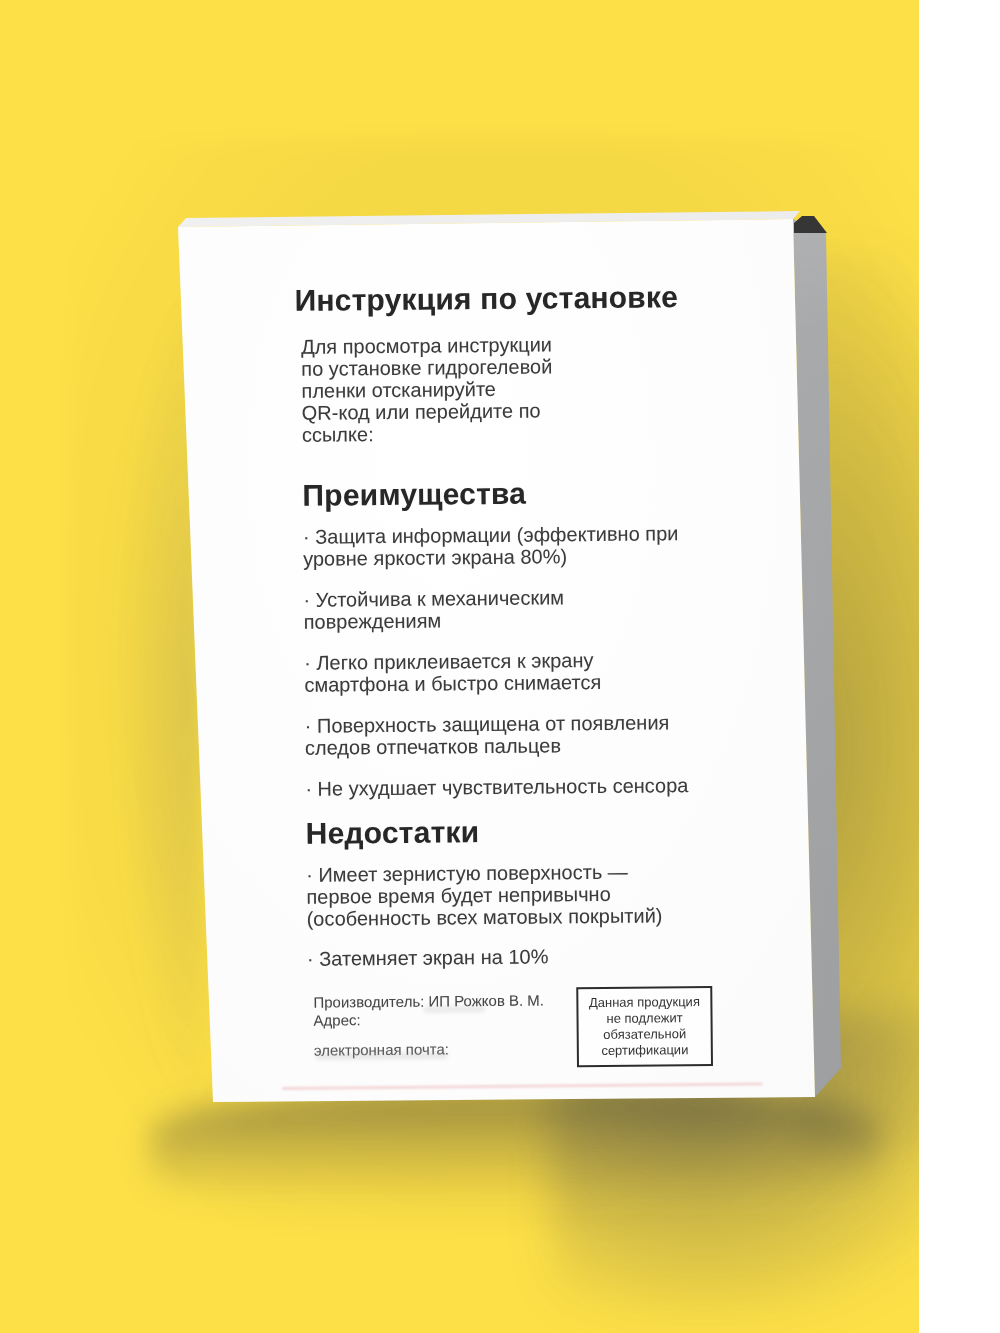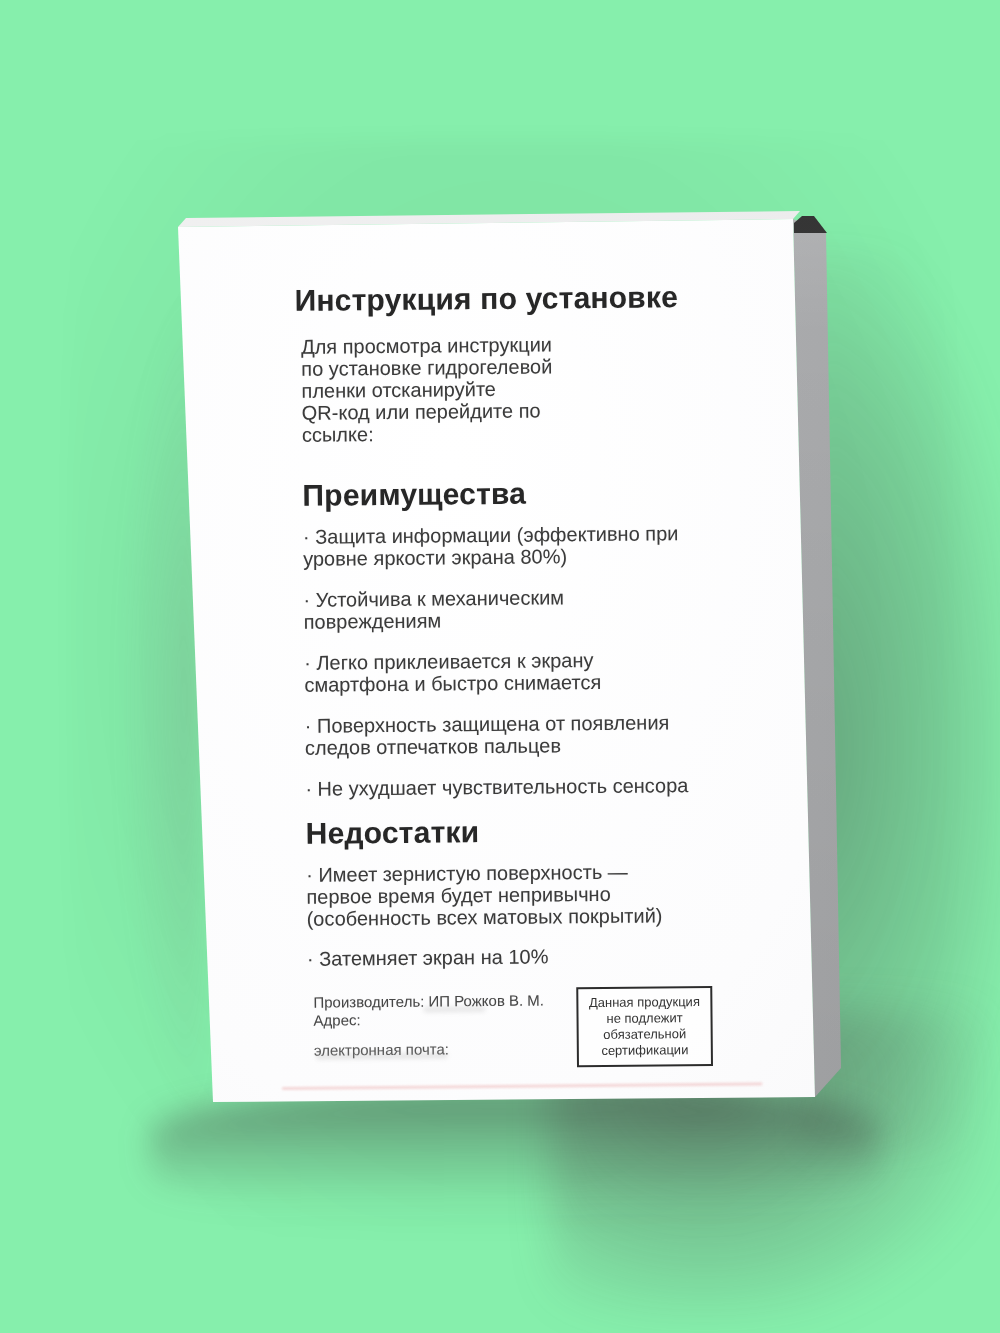--- a/index.html
+++ b/index.html
@@ -2,24 +2,24 @@
 <html><head>
 <meta charset="utf-8">
 <style>
   html, body {
     margin: 0;
     padding: 0;
     background: #ffffff;
   }
   .stage {
     position: relative;
-    width: 1000px;
+    width: 919px;
     height: 1333px;
     overflow: hidden;
-    background: #86efac;
+    background: #fde047;
     font-family: "Liberation Sans", "DejaVu Sans", sans-serif;
   }
   
   .layer { position: absolute; left: 0; top: 0; width: 1000px; height: 1333px; }
   .ambient-halo {
     position: absolute; left: 70px; top: 140px; width: 880px; height: 1090px;
     background: radial-gradient(ellipse at 50% 45%, rgba(0,0,0,0.055), rgba(0,0,0,0.03) 58%, transparent 85%);
     filter: blur(10px);
   }
   .shadow-left {

